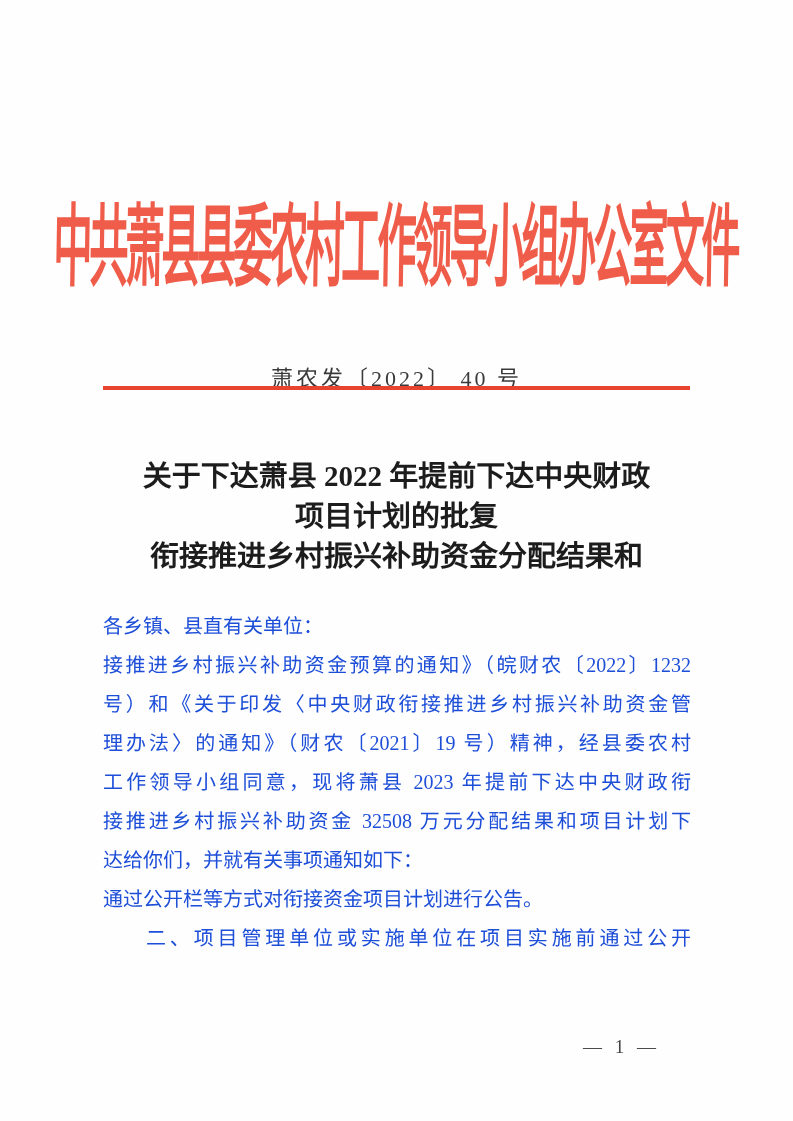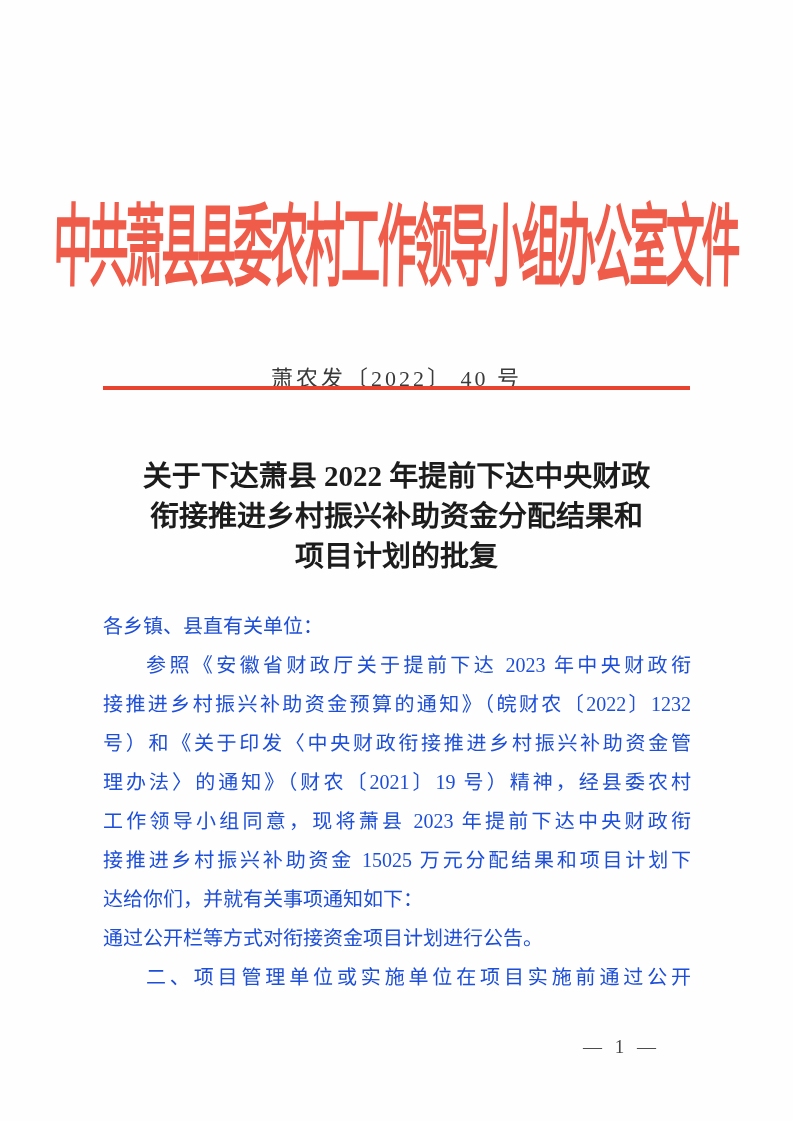--- a/index.html
+++ b/index.html
@@ -102,32 +102,31 @@
 <div class="page">
 
   <div class="org-header">中共萧县县委农村工作领导小组办公室文件</div>
 
   <div class="doc-number">萧农发〔2022〕 40 号</div>
 
   <div class="red-rule"></div>
 
   <div class="doc-title">
     <p>关于下达萧县 2022 年提前下达中央财政</p>
+    <p>项目计划的批复</p>
     <p>衔接推进乡村振兴补助资金分配结果和</p>
-    <p>项目计划的批复</p>
   </div>
 
   <div class="doc-body">
     <p>各乡镇、县直有关单位：</p>
-    <p class="just indent">参照《安徽省财政厅关于提前下达 2023 年中央财政衔</p>
     <p class="just">接推进乡村振兴补助资金预算的通知》（皖财农〔2022〕1232</p>
     <p class="just">号）和《关于印发〈中央财政衔接推进乡村振兴补助资金管</p>
     <p class="just">理办法〉的通知》（财农〔2021〕19 号）精神，经县委农村</p>
     <p class="just">工作领导小组同意，现将萧县 2023 年提前下达中央财政衔</p>
-    <p class="just">接推进乡村振兴补助资金 15025 万元分配结果和项目计划下</p>
+    <p class="just">接推进乡村振兴补助资金 32508 万元分配结果和项目计划下</p>
     <p>达给你们，并就有关事项通知如下：</p>
     <p>通过公开栏等方式对衔接资金项目计划进行公告。</p>
     <p class="just indent">二、项目管理单位或实施单位在项目实施前通过公开</p>
   </div>
 
   <div class="page-number">— 1 —</div>
 
 </div>
 
 </body></html>

